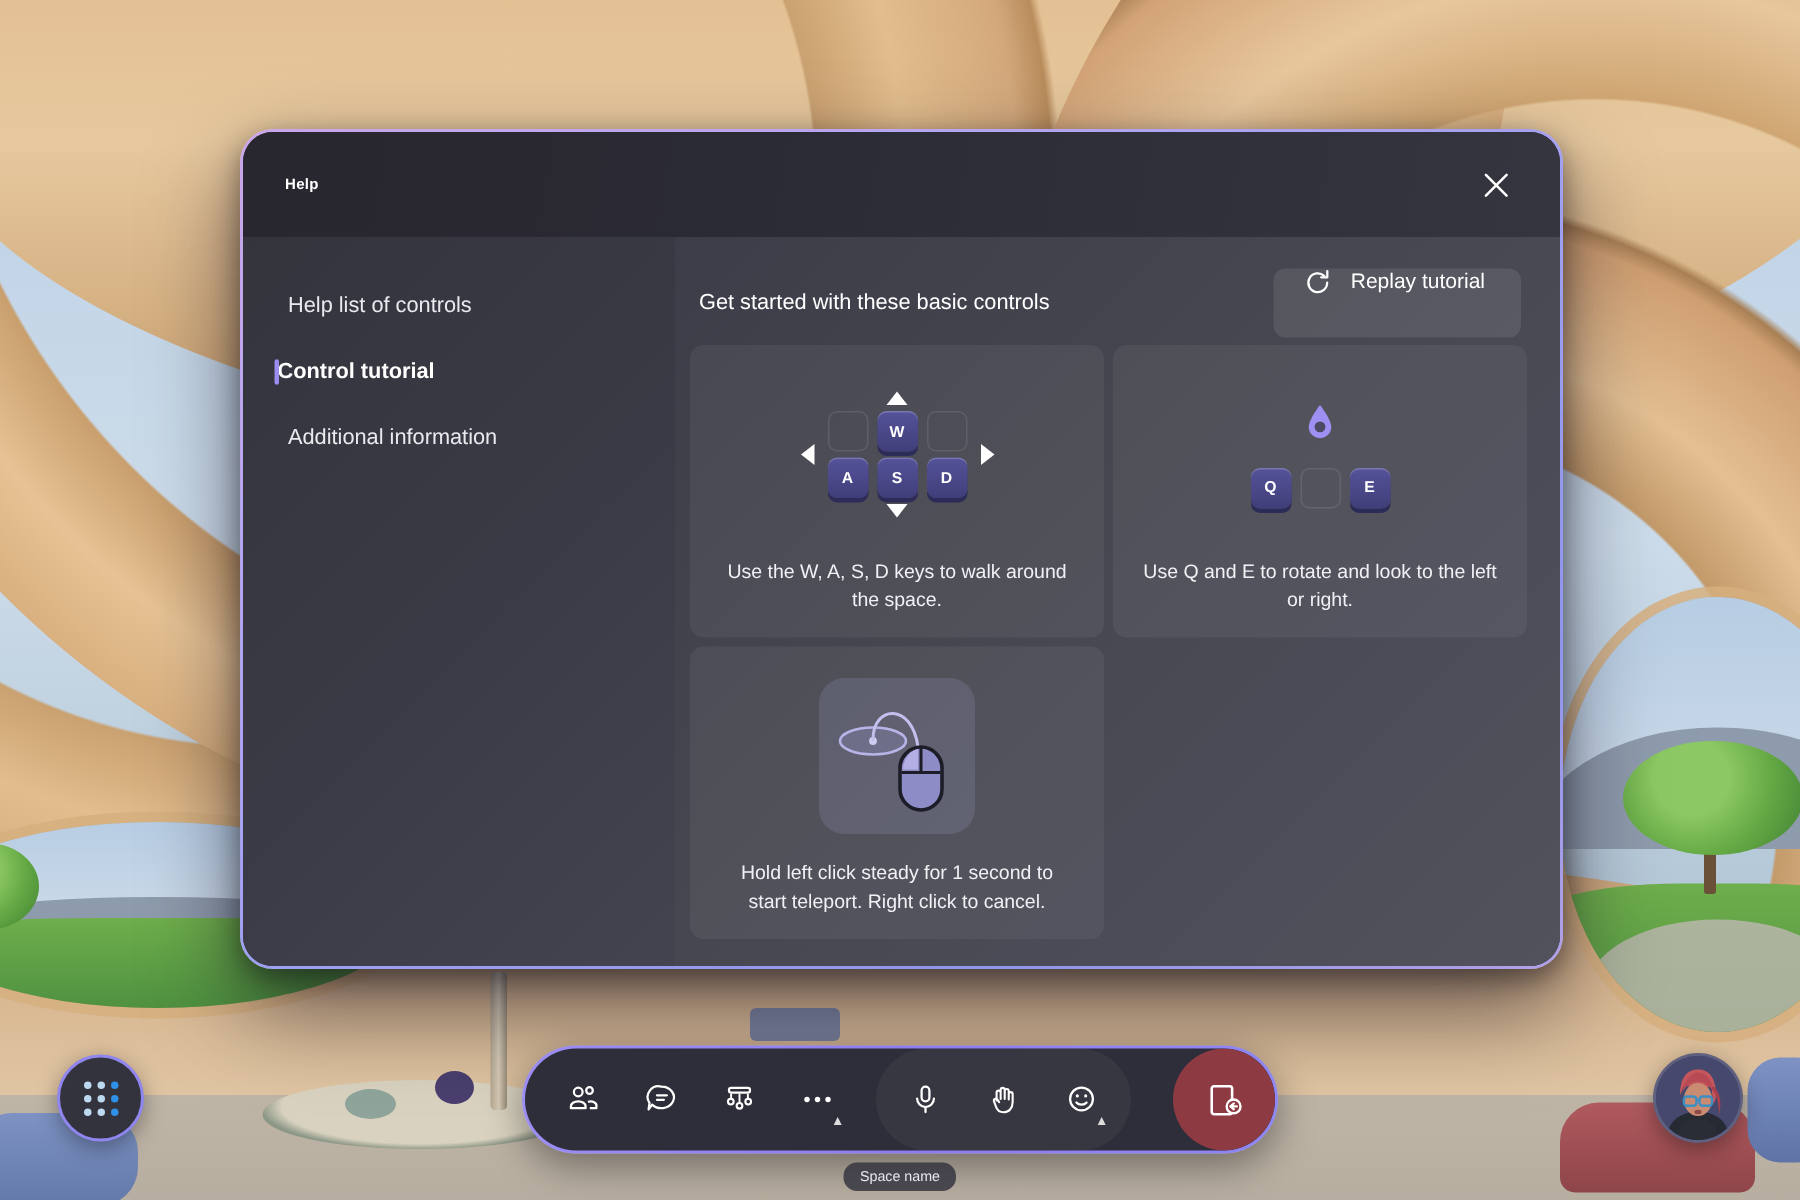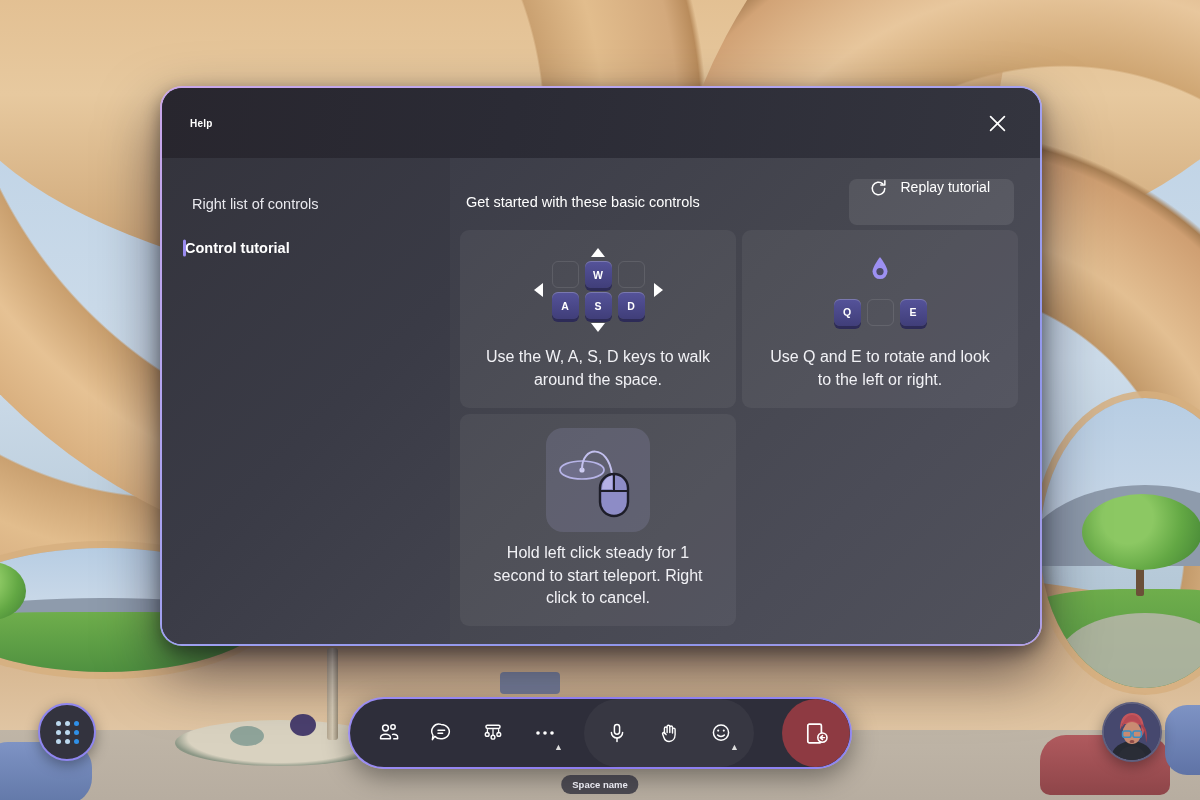--- a/index.html
+++ b/index.html
@@ -216,21 +216,21 @@
     align-items: center; justify-content: center;
     padding: 14px 20px 16px;
     background: rgba(255,255,255,.055);
   }
   .card-art {
     flex: 1; width: 100%;
     display: flex; align-items: center; justify-content: center;
     min-height: 0;
   }
   .card-caption {
-    color: #f1f1f5; font-size: 16px; line-height: 1.42;
+    color: #f1f1f5; font-size: 13px; line-height: 1.42;
     text-align: center; max-width: 262px; padding-top: 10px;
   }
 
   
   .keyrow { display: flex; gap: 6px; align-items: center; }
   .key {
     width: 27px; height: 27px; border-radius: 6px;
     display: flex; align-items: center; justify-content: center;
     color: #fff; font-size: 10.5px; font-weight: bold;
     background: linear-gradient(180deg,#55539a,#403e79);
@@ -320,21 +320,20 @@
     background: #8e3a42; border: none; cursor: pointer;
     display: flex; align-items: center; justify-content: center;
   }
 
   .space-pill {
     position: absolute; left: 50%; top: 775px; transform: translateX(-50%);
     background: rgba(45,45,58,.78);
     color: #e7e7ef; font-size: 9.5px;
     padding: 4px 11px; border-radius: 9px;
     white-space: nowrap;
-    font-weight: bold;
   }
 
   .avatar {
     position: absolute; left: 1102px; top: 702px;
     width: 60px; height: 60px; border-radius: 50%;
     overflow: hidden; cursor: pointer;
     border: 2px solid rgba(255,255,255,.18);
     box-shadow: 0 4px 14px rgba(0,0,0,.35);
     background: #3c3e63;
   }
@@ -388,24 +387,27 @@
         <svg width="17" height="17" viewBox="0 0 17 17">
           <path d="M1.6 1.6 L15.4 15.4 M15.4 1.6 L1.6 15.4" stroke="#fff" stroke-width="1.7" stroke-linecap="round" fill="none"></path>
         </svg>
       </button>
     </div>
 
     <div class="dialog-body">
 
       <nav class="sidebar">
         <div class="side-item">
-          <span>Right list of controls</span>
+          <span>Help list of controls</span>
         </div>
         <div class="side-item active">
           <span>Control tutorial</span>
+        </div>
+        <div class="side-item">
+          <span>Additional information</span>
         </div>
       </nav>
 
       <section class="content">
 
         <div class="content-top">
           <div class="content-heading">Get started with these basic controls</div>
           <button class="replay-btn">
             <svg width="19" height="19" viewBox="0 0 20 20">
               <path d="M16.6 10a6.6 6.6 0 1 1-2.1-4.85" stroke="#fff" stroke-width="1.6" fill="none" stroke-linecap="round"></path>

